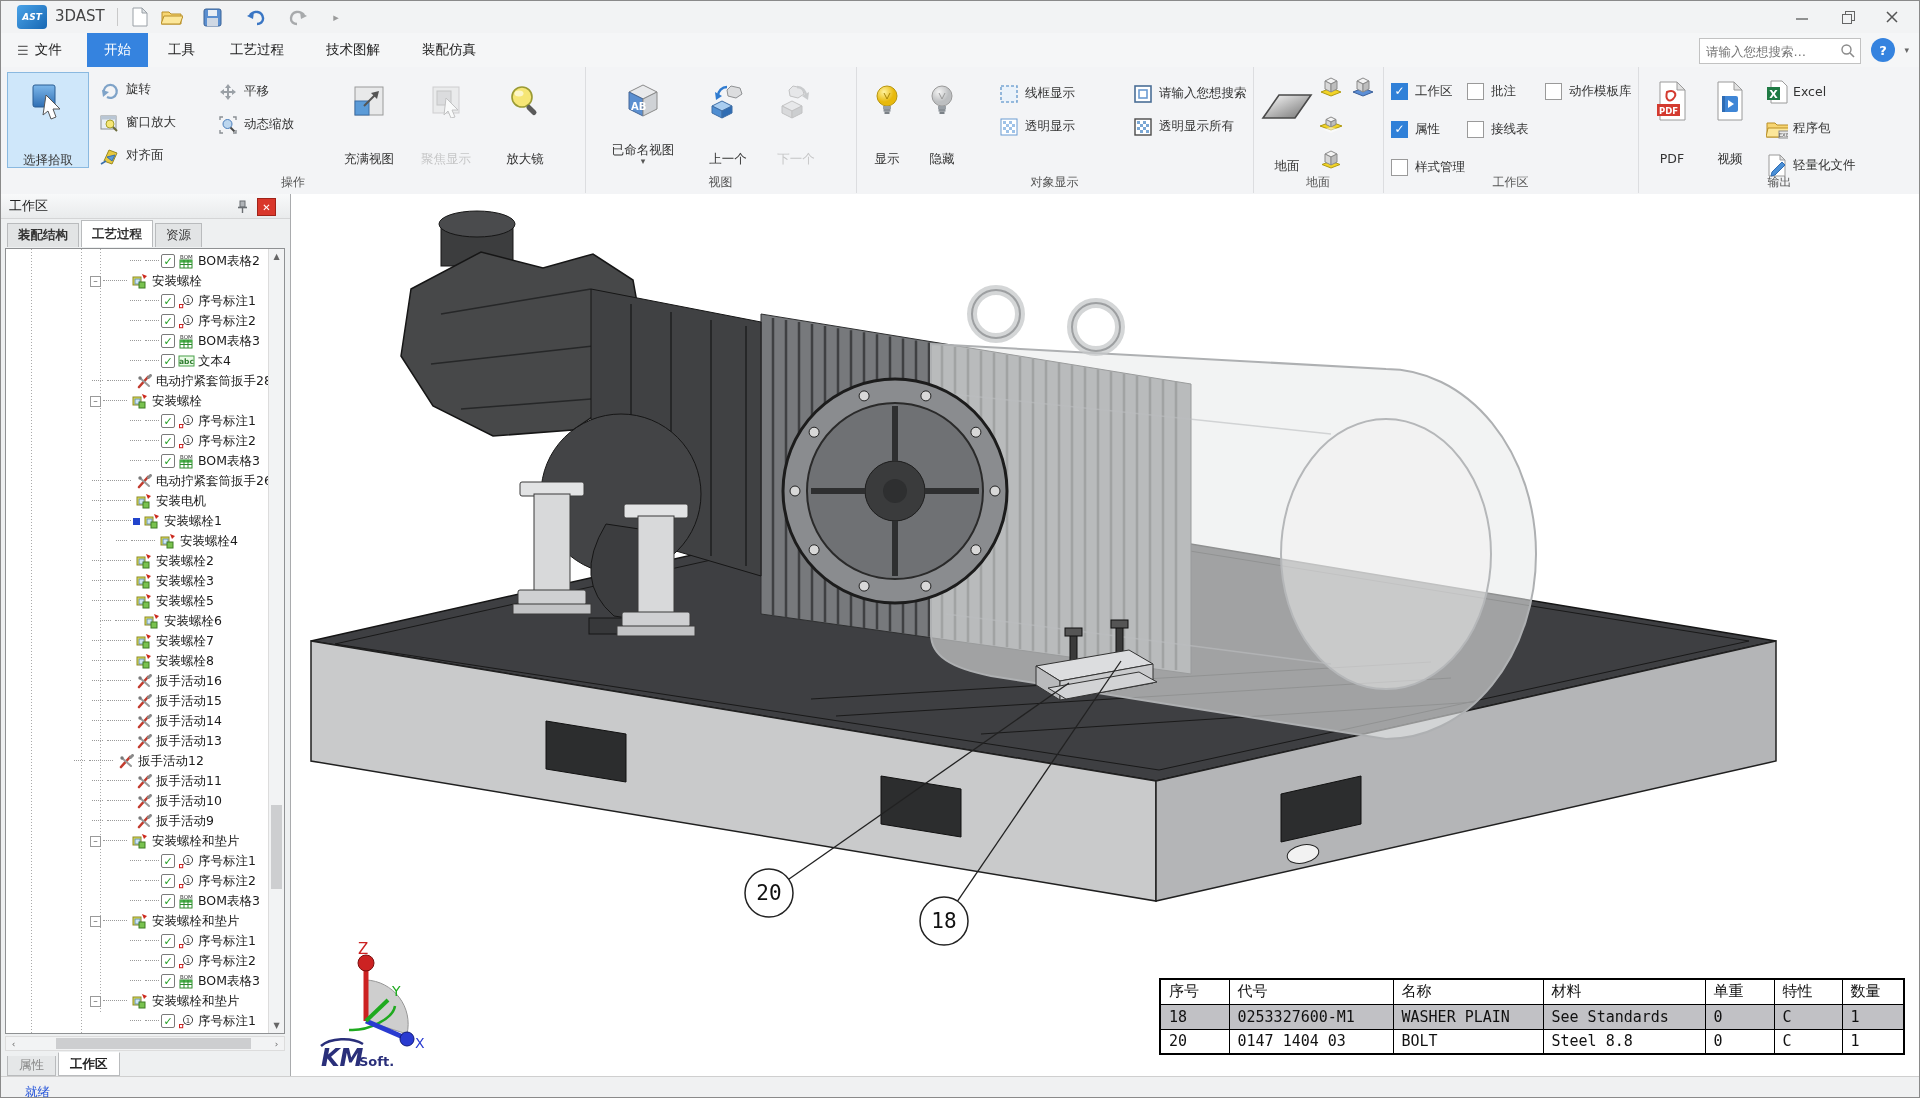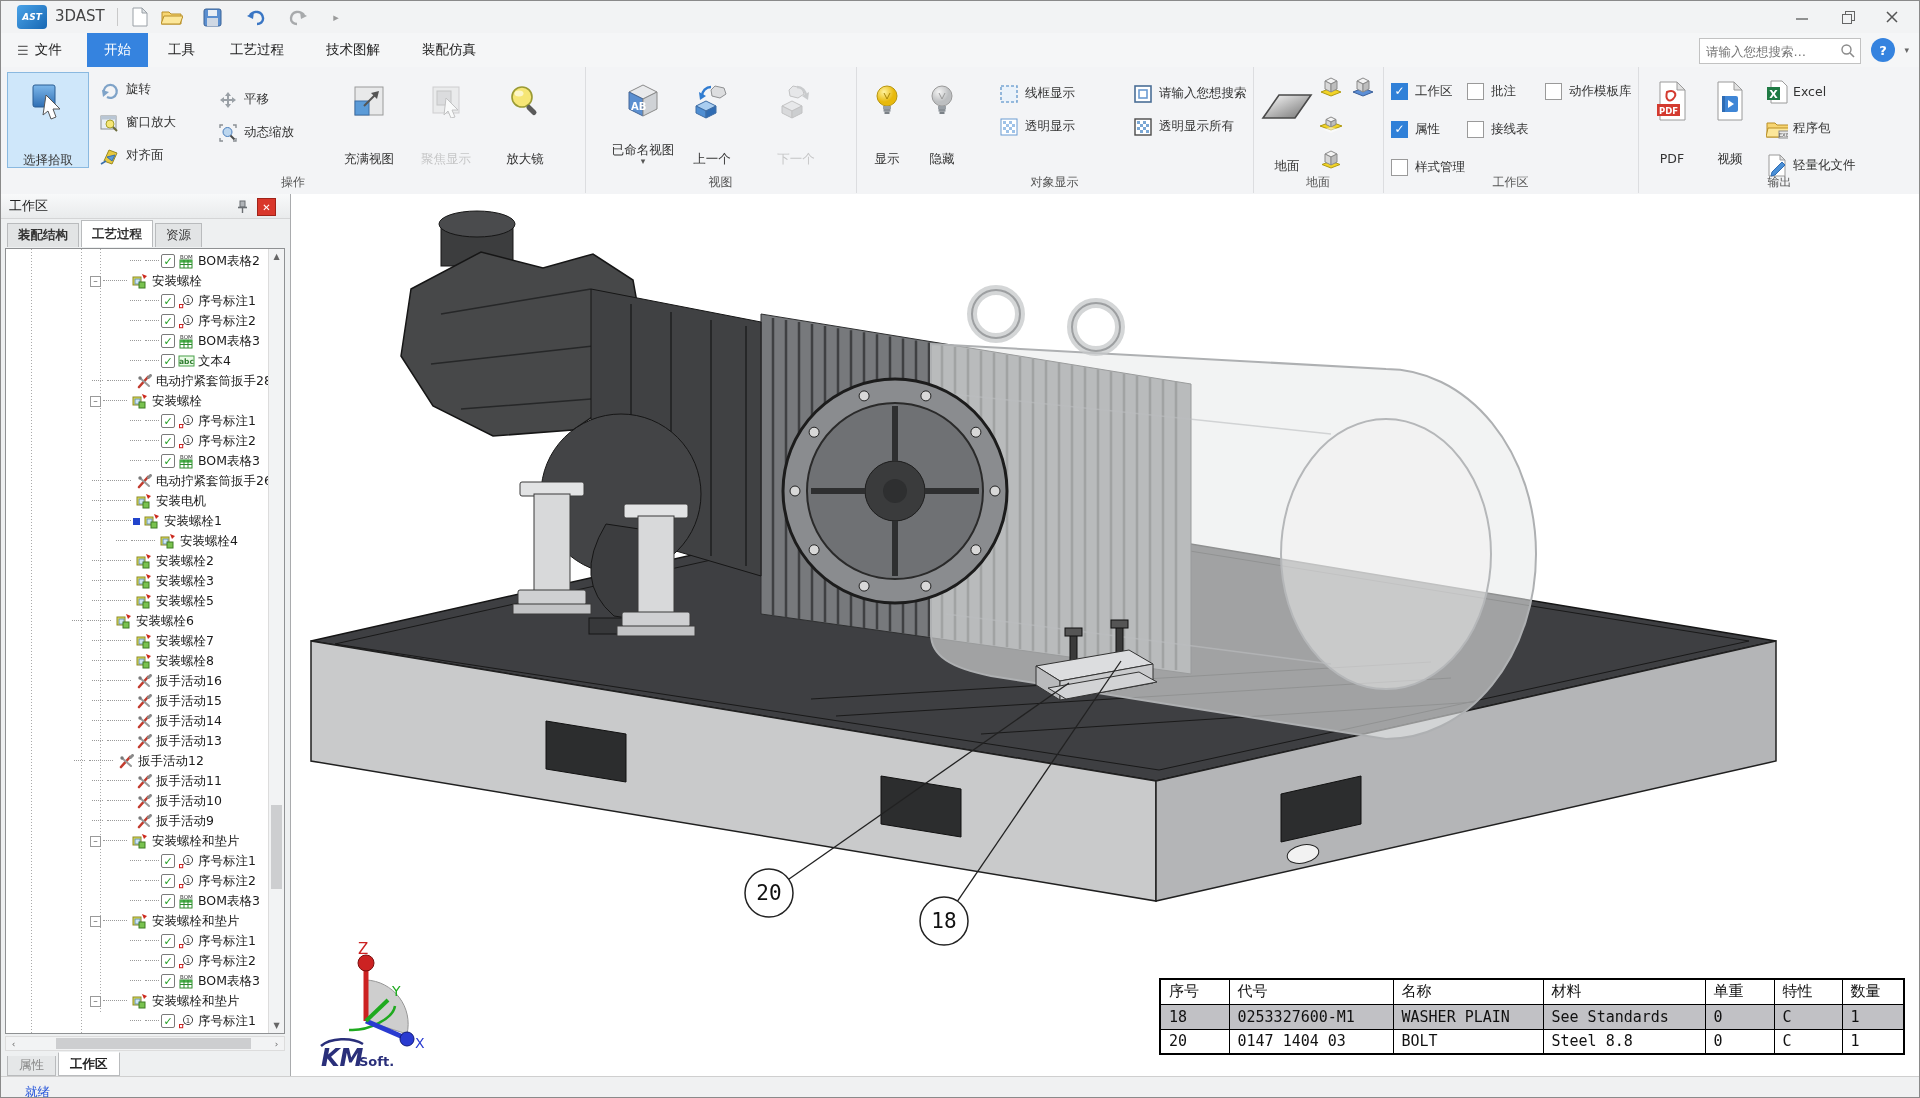--- a/index.html
+++ b/index.html
@@ -227,21 +227,21 @@
           <span class="sic">
               <svg width="20" height="20">
                 <polygon points="4,15 9,4 17,7 12,18" fill="#e8c93e" stroke="#9a8a20"></polygon>
                 <polygon points="7,11 15,9 12,15" fill="#5b9bd8" stroke="#3a6fa8"></polygon>
                 <path d="M1,18 l5,-3" stroke="#3a6fa8" stroke-width="1.6"></path>
               </svg>
             </span>
           <span>对齐面</span>
         </div>
       </div>
-      <div class="scol" style="left:216px;top:16px">
+      <div class="scol" style="left:216px;top:8px">
         <div class="srow">
           <span class="sic">
               <svg width="20" height="20">
                 <path d="M10,2 L13,6 H7 Z M10,18 L7,14 h6 Z M2,10 L6,7 v6 Z M18,10 L14,13 V7 Z" fill="#9aa0a6"></path>
                 <line x1="10" y1="5" x2="10" y2="15" stroke="#9aa0a6" stroke-width="2"></line>
                 <line x1="5" y1="10" x2="15" y2="10" stroke="#9aa0a6" stroke-width="2"></line>
               </svg>
             </span>
           <span>平移</span>
         </div>
@@ -296,21 +296,21 @@
             <svg width="38" height="38">
               <polygon points="19,3 33,10 19,17 5,10" fill="#e9eaec" stroke="#8a8a8a"></polygon>
               <polygon points="5,10 19,17 19,34 5,27" fill="#5b8fd0" stroke="#46689a"></polygon>
               <polygon points="19,17 33,10 33,27 19,34" fill="#cfd2d6" stroke="#8a8a8a"></polygon>
               <text x="7" y="28" font-size="10" fill="#fff" font-weight="bold">AB</text>
             </svg>
           </span>
         <span class="rlb">已命名视图</span>
         <span class="caret">▾</span>
       </div>
-      <div class="rbig" style="left:98px;width:58px">
+      <div class="rbig" style="left:114px;width:58px">
         <span class="ric">
             <svg width="36" height="36">
               <polygon points="21,3 30,5 32,11 26,15 18,13 17,7" fill="#dcdddf" stroke="#8f9193"></polygon>
               <path d="M8,13 A9,9 0 0 1 17,4" fill="none" stroke="#2f7bd0" stroke-width="2.4"></path>
               <polygon points="6,17 5,9 12,13" fill="#2f7bd0"></polygon>
               <polygon points="12,18 22,23 12,28 2,23" fill="#a9cdf0" stroke="#3f6ea6"></polygon>
               <polygon points="2,23 12,28 12,35 2,30" fill="#4f8ed2" stroke="#3f6ea6"></polygon>
               <polygon points="12,28 22,23 22,30 12,35" fill="#2f6cb3" stroke="#3f6ea6"></polygon>
             </svg>
           </span>
@@ -844,21 +844,21 @@
             <span class="ticon">
               <svg width="16" height="16">
                 <rect x="1" y="4" width="8" height="8" fill="#e3e04a" stroke="#8a8a2a"></rect>
                 <rect x="3" y="6" width="5" height="5" fill="#cfe6f5" stroke="#6a93b5"></rect>
                 <rect x="7" y="9" width="6" height="6" fill="#79c24f" stroke="#3f7d24"></rect>
                 <path d="M10,1 L15,3 L12,6 Z" fill="#cc2a1e"></path>
               </svg>
             </span>
             <span>安装螺栓5</span>
           </div>
-          <div class="trow" style="padding-left: 64px;">
+          <div class="trow" style="padding-left: 92px;">
             <span class="hdots" style="width: 11px;"></span>
             <span class="hdots" style="width: 24px;"></span>
             <span class="ticon">
               <svg width="16" height="16">
                 <rect x="1" y="4" width="8" height="8" fill="#e3e04a" stroke="#8a8a2a"></rect>
                 <rect x="3" y="6" width="5" height="5" fill="#cfe6f5" stroke="#6a93b5"></rect>
                 <rect x="7" y="9" width="6" height="6" fill="#79c24f" stroke="#3f7d24"></rect>
                 <path d="M10,1 L15,3 L12,6 Z" fill="#cc2a1e"></path>
               </svg>
             </span>

